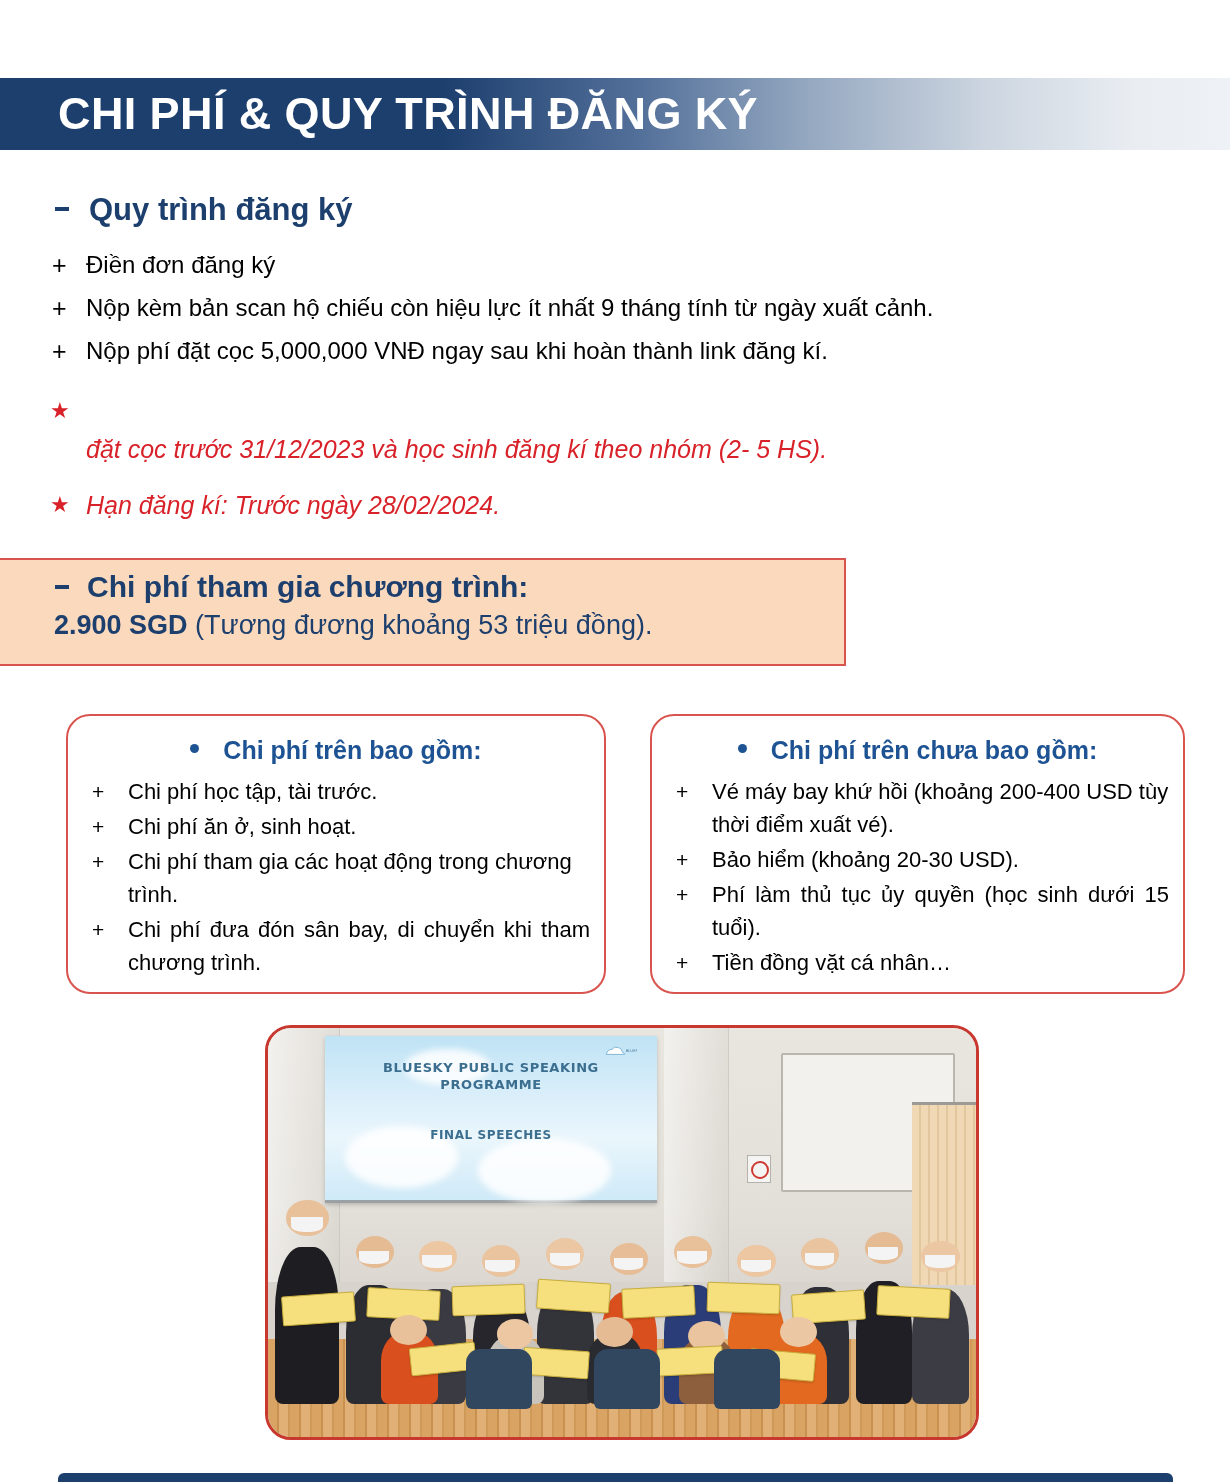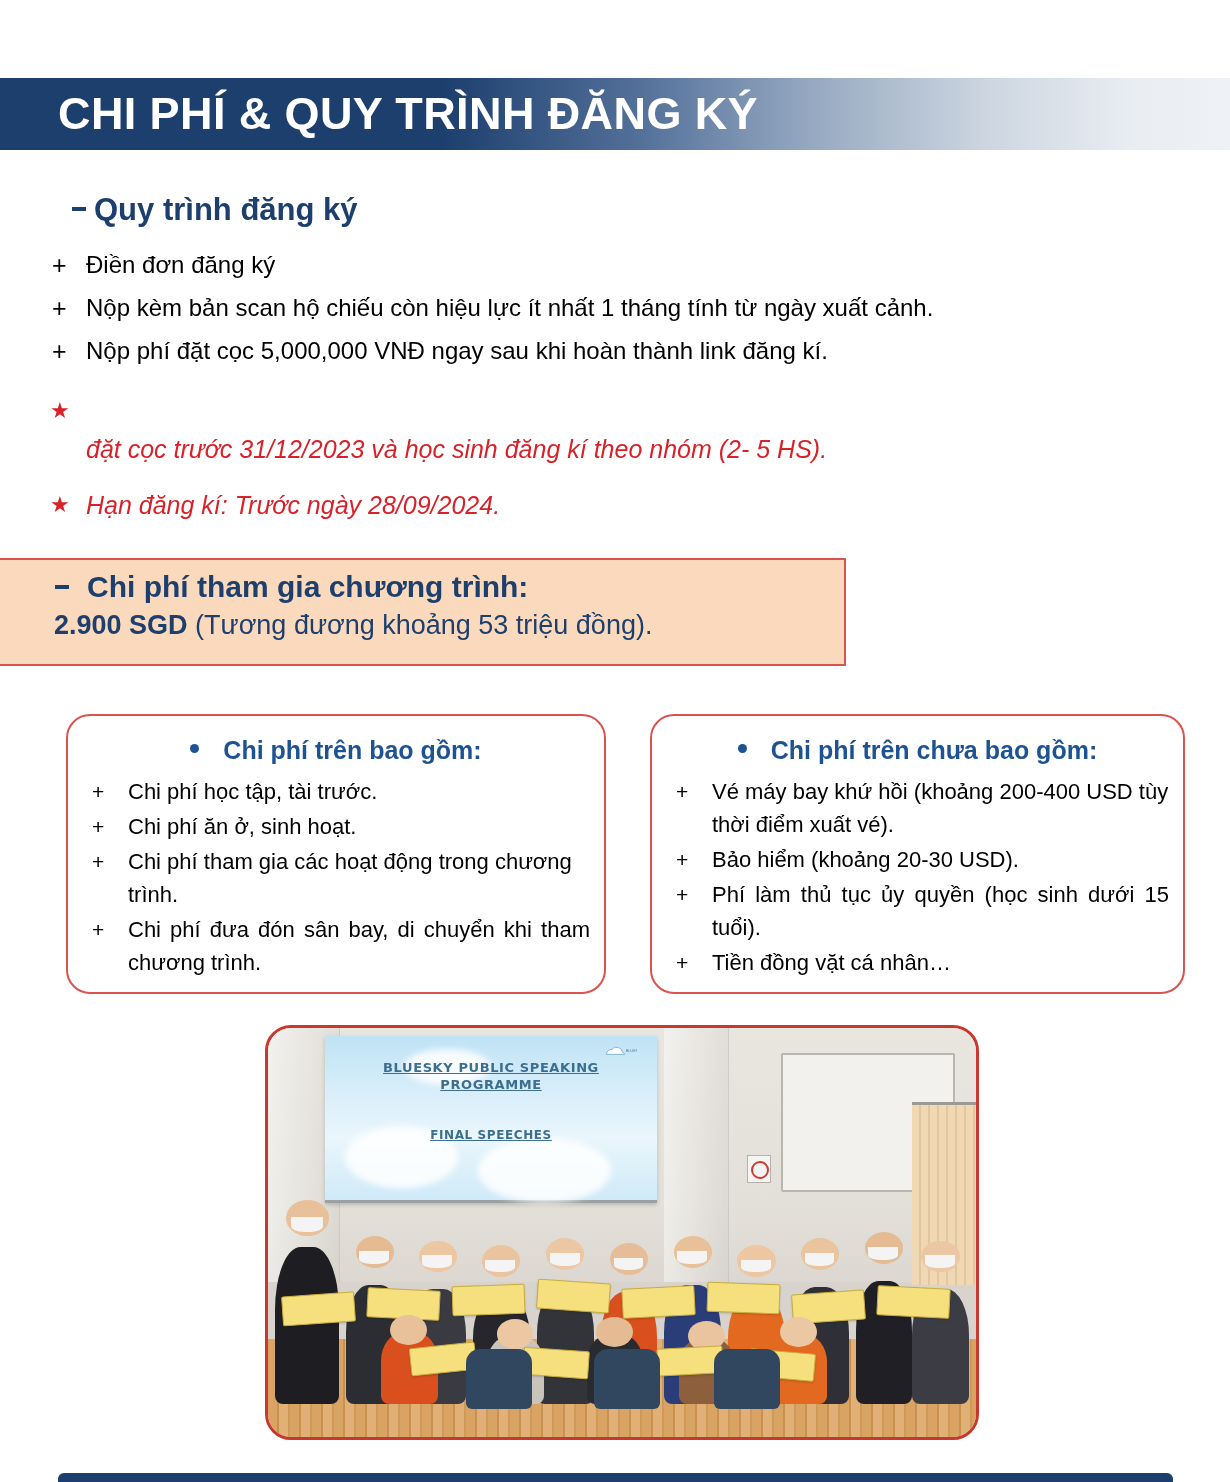--- a/index.html
+++ b/index.html
@@ -53,25 +53,25 @@
     color: #ffffff;
     font-size: 45px;
     font-weight: bold;
     letter-spacing: 0.4px;
     white-space: nowrap;
   }
 
   
   .section-heading {
     position: absolute;
-    left: 72px;
+    left: 55px;
     top: 192px;
     display: flex;
     align-items: baseline;
-    gap: 8px;
+    gap: 20px;
     color: #1d3f6e;
     font-size: 31px;
     font-weight: bold;
   }
   .dash-marker {
     display: inline-block;
     width: 14px;
     height: 4px;
     background: #1d3f6e;
     position: relative;
@@ -254,21 +254,20 @@
     filter: blur(3px);
   }
   .screen-text {
     position: absolute;
     width: 100%;
     text-align: center;
     color: #3b6e8f;
     font-family: "DejaVu Sans", sans-serif;
     font-weight: 600;
     letter-spacing: .6px;
-    text-decoration: underline;
   }
   .st1 { top: 14%; font-size: 13px; line-height: 17px; }
   .st2 { top: 56%; font-size: 12px; }
   .bluesky-logo {
     position:absolute; right:6%; top:5%;
     width: 34px; height: 14px;
   }
   .whiteboard {
     position: absolute;
     right: 3%;
@@ -343,39 +342,39 @@
   <span>Quy trình đăng ký</span>
 </div>
 
 <div class="plus-list">
   <div class="plus-row">
     <span class="plus-mark">+</span>
     <span class="plus-text">Điền đơn đăng ký</span>
   </div>
   <div class="plus-row">
     <span class="plus-mark">+</span>
-    <span class="plus-text">Nộp kèm bản scan hộ chiếu còn hiệu lực ít nhất 1 tháng tính từ ngày xuất cảnh.</span>
+    <span class="plus-text">Nộp kèm bản scan hộ chiếu còn hiệu lực ít nhất 9 tháng tính từ ngày xuất cảnh.</span>
   </div>
   <div class="plus-row">
     <span class="plus-mark">+</span>
     <span class="plus-text">Nộp phí đặt cọc 5,000,000 VNĐ ngay sau khi hoàn thành link đăng kí.</span>
   </div>
 </div>
 
 <div class="red-notes">
   <div class="red-row">
     <span class="star-mark">★</span>
     <span class="red-text">
       <br>
       <span>đặt cọc trước 31/12/2023 và học sinh đăng kí theo nhóm (2- 5 HS).</span>
     </span>
   </div>
   <div class="red-row">
     <span class="star-mark">★</span>
-    <span class="red-text"> Hạn đăng kí: Trước ngày 28/09/2024.</span>
+    <span class="red-text"> Hạn đăng kí: Trước ngày 28/02/2024.</span>
   </div>
 </div>
 
 <div class="cost-box">
   <div class="cost-line1">
     <span class="dash-marker"></span>
     <span>Chi phí tham gia chương trình:</span>
   </div>
   <div class="cost-line2">
     <span class="cost-amount">2.900 SGD</span><span> (Tương đương khoảng 53 triệu đồng).</span>

